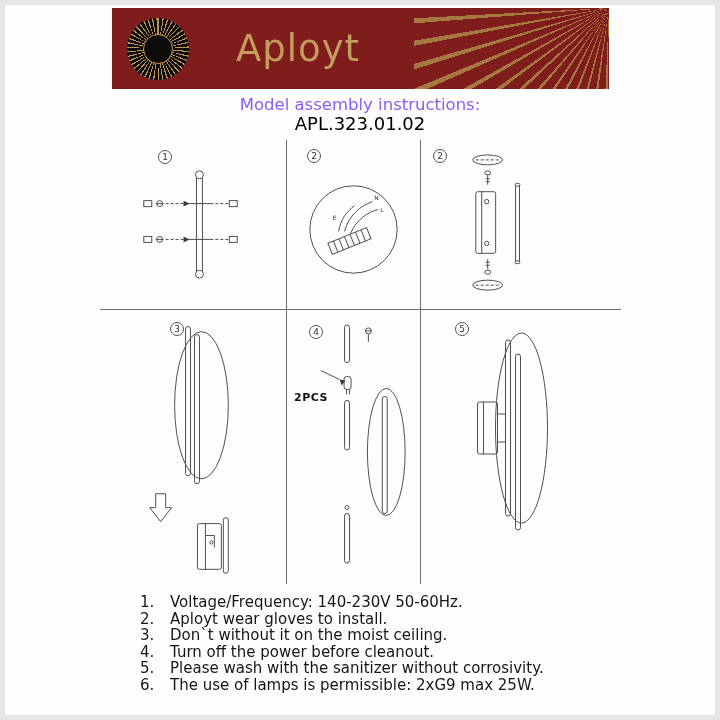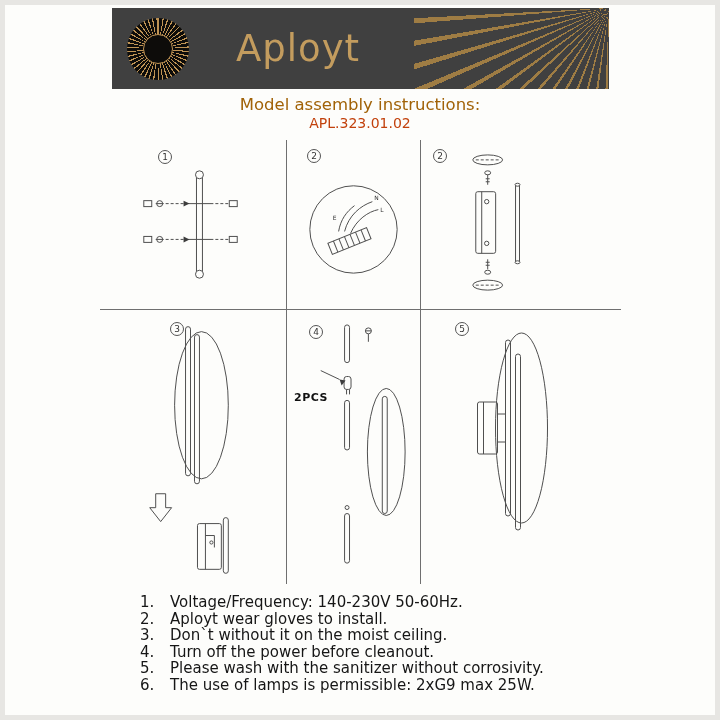--- a/index.html
+++ b/index.html
@@ -15,21 +15,21 @@
     width:720px; height:720px;
     background:#fdfdfb;
     box-shadow: inset 0 0 0 5px #e7e6e3;
     overflow:hidden;
   }
 
   
   .banner {
     position:absolute; left:112px; top:8px;
     width:497px; height:81px;
-    background:#404040;
+    background:#7f1d1d;
     display:flex; align-items:center;
     overflow:hidden;
   }
   .logo-box {
     position:relative;
     width:72px; height:72px;
     margin-left:10px;
     flex:0 0 auto;
     display:flex; align-items:center; justify-content:center;
   }
@@ -54,22 +54,22 @@
   }
   .rays {
     position:absolute; right:0; top:0;
     width:195px; height:81px;
     background:repeating-conic-gradient(from 90deg at 100% 0%, #a98344 0deg 1.5deg, rgba(0,0,0,0) 1.5deg 6.5deg);
     opacity:.9;
   }
 
   
   .title-block { position:absolute; left:0; top:95px; width:100%; text-align:center; }
-  .title-line1 { font-size:16.5px; line-height:19px; color:#a16207; }
-  .title-line2 { font-size:14px; line-height:19px; color:#c2410c; }
+  .title-line1 { font-size:16.5px; line-height:19px; color:#8b5cf6; }
+  .title-line2 { font-size:18px; line-height:19px; color:#000000; }
 
   
   .grid {
     position:absolute; left:100px; top:140px;
     width:521px; height:444px;
     display:grid;
     grid-template-columns:187px 134px 200px;
     grid-template-rows:170px 274px;
   }
   .cell { position:relative; }

